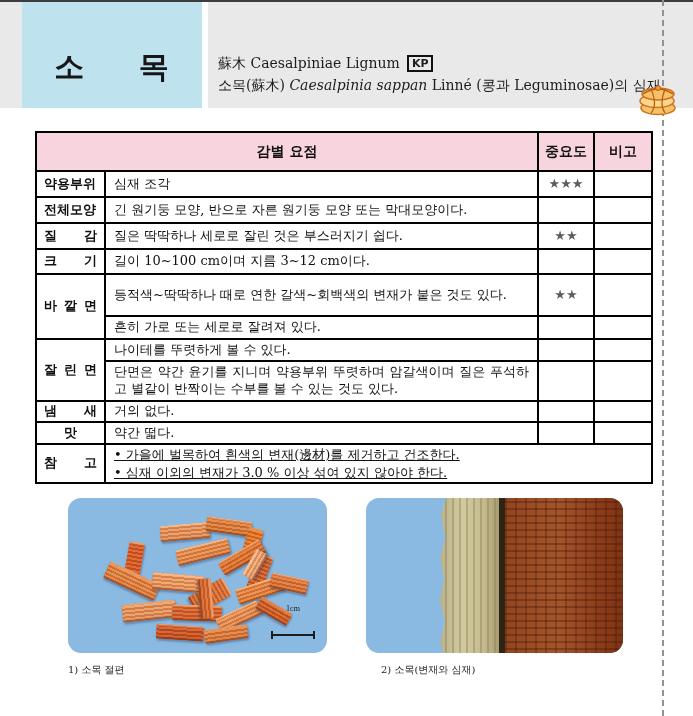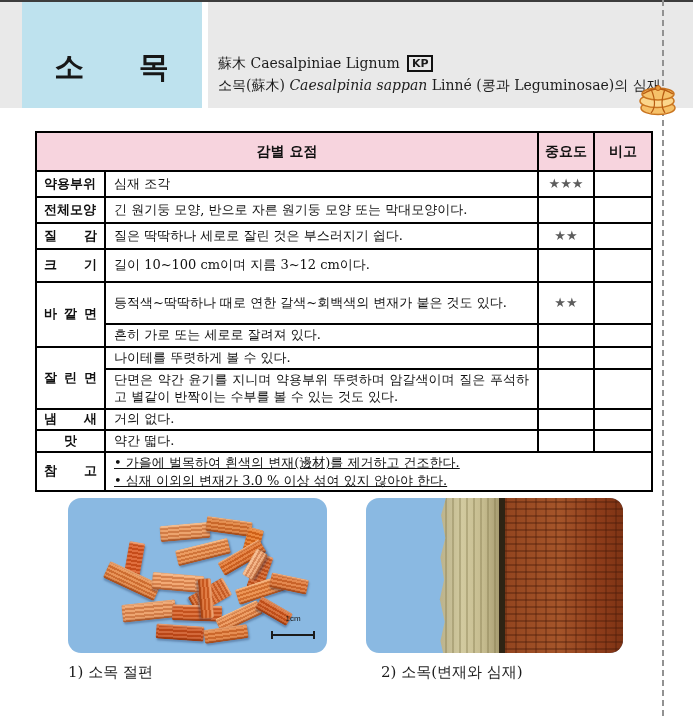--- a/index.html
+++ b/index.html
@@ -44,41 +44,41 @@
     font-family:"DejaVu Sans","Liberation Sans",sans-serif;}
   .id-table td.ref{line-height:1.35;text-decoration:underline;}
   .id-table td.ref div{white-space:nowrap;overflow:hidden;}
 
   
   .photo{position:absolute;top:498px;width:259px;height:155px;background:#8ab9e2;border-radius:13px;overflow:hidden;}
   #photo1{left:68px;}
   #photo2{left:366px;width:257px;}
   .chip{position:absolute;border-radius:2px;box-shadow:inset 0 -2px 2px rgba(120,40,5,.45), inset 0 2px 2px rgba(255,220,180,.5), 1px 2px 2px rgba(30,50,90,.35);}
   .scalebar{position:absolute;right:12px;bottom:14px;width:44px;text-align:center;color:#1b1b1b;}
-  .scalebar .scale-text{display:block;font-size:8px;line-height:8px;margin-bottom:8px;font-family:Liberation Sans, sans-serif;}
+  .scalebar .scale-text{display:block;font-size:8px;line-height:8px;margin-bottom:18px;font-family:Liberation Serif, serif;}
   .scalebar .scale-line{display:block;height:8px;border-left:2px solid #1b1b1b;border-right:2px solid #1b1b1b;
     background:linear-gradient(#1b1b1b,#1b1b1b) center/100% 2px no-repeat;}
   
   .wood{position:absolute;left:28%;top:-2px;width:72.5%;height:104%;display:flex;}
   .sapwood{
     width:33%;height:100%;
     background:
       repeating-linear-gradient(90deg, rgba(125,115,70,.35) 0 2px, rgba(0,0,0,0) 2px 7px),
       linear-gradient(90deg,#b9b08a,#d2ca9f 40%,#c5bb8e 75%,#a89d72);
     clip-path:polygon(14% 0,100% 0,100% 100%,10% 100%,4% 90%,11% 78%,3% 64%,10% 52%,4% 38%,12% 26%,5% 12%);
   }
   .wood-gap{width:6px;height:100%;background:#2e2414;}
   .heartwood{
     flex:1;height:100%;
     background:
       repeating-linear-gradient(0deg, rgba(72,26,8,.38) 0 2px, rgba(0,0,0,0) 2px 7px),
       repeating-linear-gradient(90deg, rgba(60,20,5,.28) 0 2px, rgba(0,0,0,0) 2px 10px),
       linear-gradient(90deg,#93451f,#a5552a 45%,#8d3c1a 80%,#7d3314);
   }
-  .caption{position:absolute;top:663px;font-size:15px;color:#1c1c1c;}
+  .caption{position:absolute;top:663px;font-size:10px;color:#1c1c1c;}
   #caption1{left:68px;}
   #caption2{left:381px;}
 </style>
 </head>
 <body>
 
 <div id="page">
   <div class="top-rule"></div>
 
   <div class="header-band">
@@ -124,21 +124,21 @@
       <td class="txt">긴 원기둥 모양, 반으로 자른 원기둥 모양 또는 막대모양이다.</td>
       <td class="stars"></td>
       <td class="note"></td>
     </tr>
     <tr style="height:26px">
       <td class="lbl">질 감</td>
       <td class="txt">질은 딱딱하나 세로로 잘린 것은 부스러지기 쉽다.</td>
       <td class="stars">★★</td>
       <td class="note"></td>
     </tr>
-    <tr style="height:33px">
+    <tr style="height:25px">
       <td class="lbl">크 기</td>
       <td class="txt">길이 10~100 cm이며 지름 3~12 cm이다.</td>
       <td class="stars"></td>
       <td class="note"></td>
     </tr>
     <tr style="height:42px">
       <td class="lbl" rowspan="2">바 깥 면</td>
       <td class="txt">등적색~딱딱하나 때로 연한 갈색~회백색의 변재가 붙은 것도 있다.</td>
       <td class="stars">★★</td>
       <td class="note"></td>

